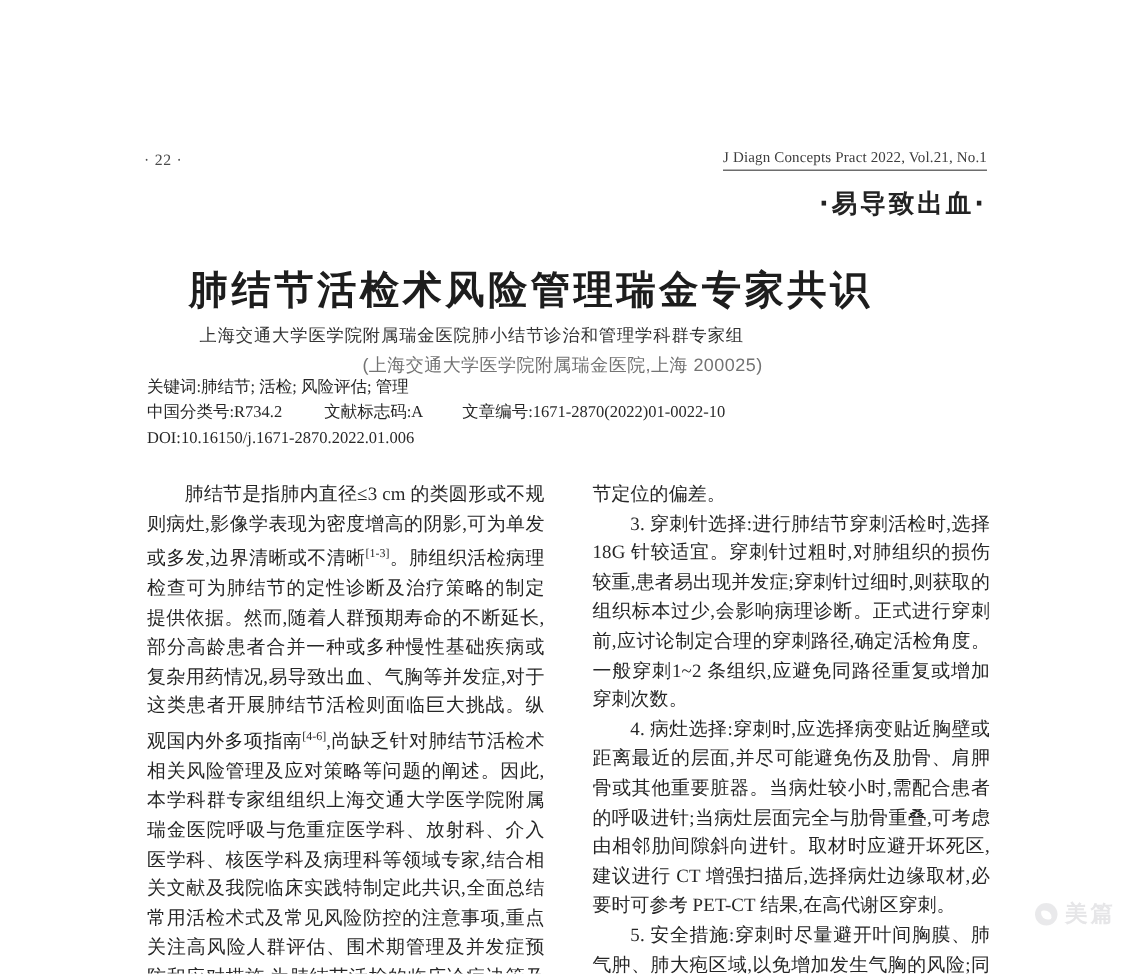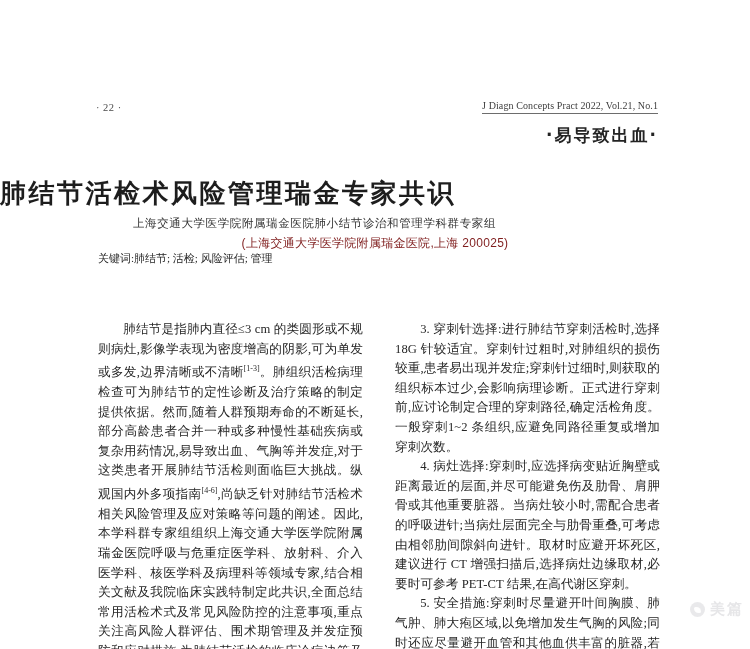--- a/index.html
+++ b/index.html
@@ -65,21 +65,21 @@
     font-family: "DejaVu Sans", "Liberation Sans", sans-serif;
     white-space: nowrap;
   }
 
   
   .title {
     position: absolute;
     top: 131px;
     left: 0;
     width: 708px;
-    text-align: left;
+    text-align: center;
     font-size: 26px;
     font-weight: bold;
     letter-spacing: 2.5px;
     color: #1d1d1d;
     font-family: "DejaVu Sans", "Liberation Sans", sans-serif;
   }
   .authors {
     position: absolute;
     top: 188px;
     left: 0;
@@ -91,21 +91,21 @@
     font-family: "Liberation Serif", serif;
   }
   .affiliation {
     position: absolute;
     top: 207px;
     left: 0;
     width: 750px;
     text-align: center;
     font-size: 12px;
     letter-spacing: .3px;
-    color: #7f1d1d;
+    color: #737373;
     font-family: "Liberation Sans", sans-serif;
   }
 
   
   .meta {
     position: absolute;
     left: 98px;
     width: 560px;
     font-size: 11px;
     color: #272727;
@@ -201,29 +201,36 @@
   <div class="kicker">·易导致出血·</div>
 
   <h1 class="title">肺结节活检术风险管理瑞金专家共识</h1>
   <div class="authors">上海交通大学医学院附属瑞金医院肺小结节诊治和管理学科群专家组</div>
   <div class="affiliation">(上海交通大学医学院附属瑞金医院,上海  200025)</div>
 
   <div class="meta meta-keywords">
     <b>关键词:</b><span>肺结节;  活检;  风险评估;  管理</span>
   </div>
 
-
+  <div class="meta meta-class">
+    <b>中国分类号:</b><span>R734.2</span><span class="gap-a"></span><b>文献标志码:</b><span>A</span><span class="gap-b"></span><b>文章编号:</b><span>1671-2870(2022)01-0022-10</span>
+  </div>
+
+  <div class="meta meta-doi">
+    <span>DOI:10.16150/j.1671-2870.2022.01.006</span>
+  </div>
 
   <div class="columns">
 
     <div class="col">
       <p class="para"><span>肺结节是指肺内直径≤3 cm 的类圆形或不规则病灶,影像学表现为密度增高的阴影,可为单发或多发,边界清晰或不清晰</span><span class="sup">[1-3]</span><span>。肺组织活检病理检查可为肺结节的定性诊断及治疗策略的制定提供依据。然而,随着人群预期寿命的不断延长,部分高龄患者合并一种或多种慢性基础疾病或复杂用药情况,易导致出血、气胸等并发症,对于这类患者开展肺结节活检则面临巨大挑战。纵观国内外多项指南</span><span class="sup">[4-6]</span><span>,尚缺乏针对肺结节活检术相关风险管理及应对策略等问题的阐述。因此,本学科群专家组组织上海交通大学医学院附属瑞金医院呼吸与危重症医学科、放射科、介入医学科、核医学科及病理科等领域专家,结合相关文献及我院临床实践特制定此共识,全面总结常用活检术式及常见风险防控的注意事项,重点关注高风险人群评估、围术期管理及并发症预防和应对措施,为肺结节活检的临床诊疗决策及风险防控提供指导和参考。</span></p>
     </div>
 
     <div class="col">
+      <p class="para noindent">节定位的偏差。</p>
       <p class="para">3. 穿刺针选择:进行肺结节穿刺活检时,选择18G 针较适宜。穿刺针过粗时,对肺组织的损伤较重,患者易出现并发症;穿刺针过细时,则获取的组织标本过少,会影响病理诊断。正式进行穿刺前,应讨论制定合理的穿刺路径,确定活检角度。一般穿刺1~2 条组织,应避免同路径重复或增加穿刺次数。</p>
       <p class="para">4. 病灶选择:穿刺时,应选择病变贴近胸壁或距离最近的层面,并尽可能避免伤及肋骨、肩胛骨或其他重要脏器。当病灶较小时,需配合患者的呼吸进针;当病灶层面完全与肋骨重叠,可考虑由相邻肋间隙斜向进针。取材时应避开坏死区,建议进行 CT 增强扫描后,选择病灶边缘取材,必要时可参考 PET-CT 结果,在高代谢区穿刺。</p>
       <p class="para">5. 安全措施:穿刺时尽量避开叶间胸膜、肺气肿、肺大疱区域,以免增加发生气胸的风险;同时还应尽量避开血管和其他血供丰富的脏器,若患者出现明显的咯血时,应暂缓穿刺。</p>
     </div>
 
   </div>
 
   <div class="watermark">
     <span class="wm-logo"></span>
     <span class="wm-text">美篇</span>

